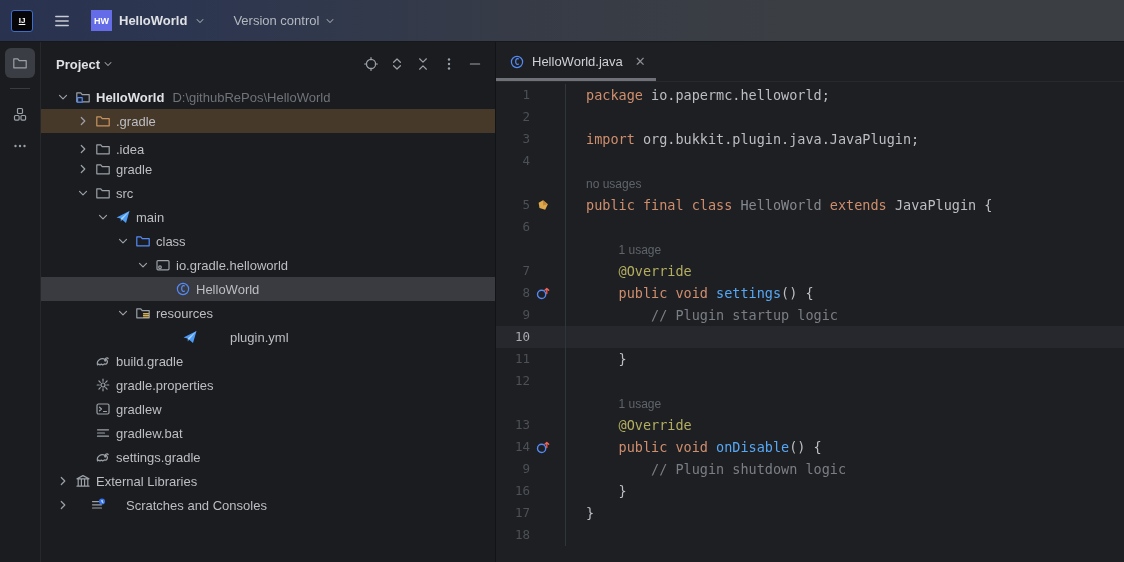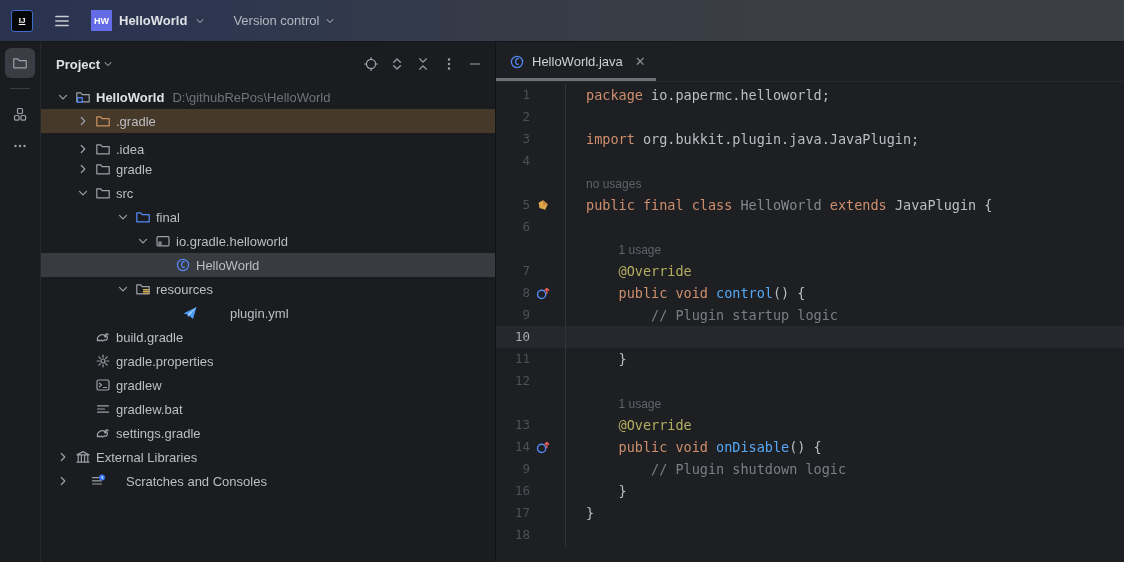--- a/index.html
+++ b/index.html
@@ -243,32 +243,46 @@
                 <path d="M4.5 6.3L8 9.8l3.5-3.5"></path>
               </svg>
             </span>
             <span class="ico">
               <svg width="16" height="16" viewBox="0 0 16 16" fill="none" stroke="#9BA1A8" stroke-width="1.2" stroke-linecap="round" stroke-linejoin="round">
                 <path d="M1.8 12.8V3.8h4l1.4 1.8h7v7.2z"></path>
               </svg>
             </span>
             <span class="lbl">src</span>
           </div>
+          <div class="trow" style="padding-left: 52px;">
+            <span class="chev">
+              <svg width="16" height="16" viewBox="0 0 16 16" fill="none" stroke="#9BA1A8" stroke-width="1.2" stroke-linecap="round" stroke-linejoin="round">
+                <path d="M4.5 6.3L8 9.8l3.5-3.5"></path>
+              </svg>
+            </span>
+            <span class="ico">
+              <svg width="16" height="16" viewBox="0 0 16 16">
+                <polygon points="1.5,8.5 14.5,2 11,14 7.2,10.8 5.8,12.6 5.6,9.6" fill="#4C9BF5"></polygon>
+                <polygon points="14.5,2 5.6,9.6 7.2,10.8" fill="#A9D0FA"></polygon>
+              </svg>
+            </span>
+            <span class="lbl">main</span>
+          </div>
           <div class="trow" style="padding-left: 72px;">
             <span class="chev">
               <svg width="16" height="16" viewBox="0 0 16 16" fill="none" stroke="#9BA1A8" stroke-width="1.2" stroke-linecap="round" stroke-linejoin="round">
                 <path d="M4.5 6.3L8 9.8l3.5-3.5"></path>
               </svg>
             </span>
             <span class="ico">
               <svg width="16" height="16" viewBox="0 0 16 16" fill="none" stroke="#548AF7" stroke-width="1.2" stroke-linecap="round" stroke-linejoin="round">
                 <path d="M1.8 12.8V3.8h4l1.4 1.8h7v7.2z"></path>
               </svg>
             </span>
-            <span class="lbl">final</span>
+            <span class="lbl">class</span>
           </div>
           <div class="trow" style="padding-left: 92px;">
             <span class="chev">
               <svg width="16" height="16" viewBox="0 0 16 16" fill="none" stroke="#9BA1A8" stroke-width="1.2" stroke-linecap="round" stroke-linejoin="round">
                 <path d="M4.5 6.3L8 9.8l3.5-3.5"></path>
               </svg>
             </span>
             <span class="ico">
               <svg width="16" height="16" viewBox="0 0 16 16" fill="none" stroke="#9BA1A8" stroke-width="1.2" stroke-linecap="round" stroke-linejoin="round">
                 <rect x="2" y="3.6" width="12" height="9.2" rx="1"></rect>
@@ -469,21 +483,21 @@
           </div>
           <div class="crow">
             <span class="gnum">8</span>
             <span class="gico">
               <svg width="16" height="16" viewBox="0 0 16 16" fill="none">
                 <circle cx="6.6" cy="9.4" r="4.1" stroke="#548AF7" stroke-width="1.4"></circle>
                 <path d="M11.8 8.6V3.4M9.9 5.2l1.9-1.8 1.9 1.8" stroke="#F0635A" stroke-width="1.3" stroke-linecap="round" stroke-linejoin="round"></path>
               </svg>
             </span>
             <span class="gsp"></span>
-            <span class="ctext"><span style="color: rgb(188, 190, 196);">    </span><span style="color: rgb(207, 142, 109);">public void </span><span style="color: rgb(86, 168, 245);">control</span><span style="color: rgb(188, 190, 196);">() {</span></span>
+            <span class="ctext"><span style="color: rgb(188, 190, 196);">    </span><span style="color: rgb(207, 142, 109);">public void </span><span style="color: rgb(86, 168, 245);">settings</span><span style="color: rgb(188, 190, 196);">() {</span></span>
           </div>
           <div class="crow">
             <span class="gnum">9</span>
             <span class="gico"></span>
             <span class="gsp"></span>
             <span class="ctext"><span style="color: rgb(188, 190, 196);">        </span><span style="color: rgb(122, 126, 133);">// Plugin startup logic</span></span>
           </div>
           <div class="crow cur">
             <span class="gnum">10</span>
             <span class="gico"></span>

